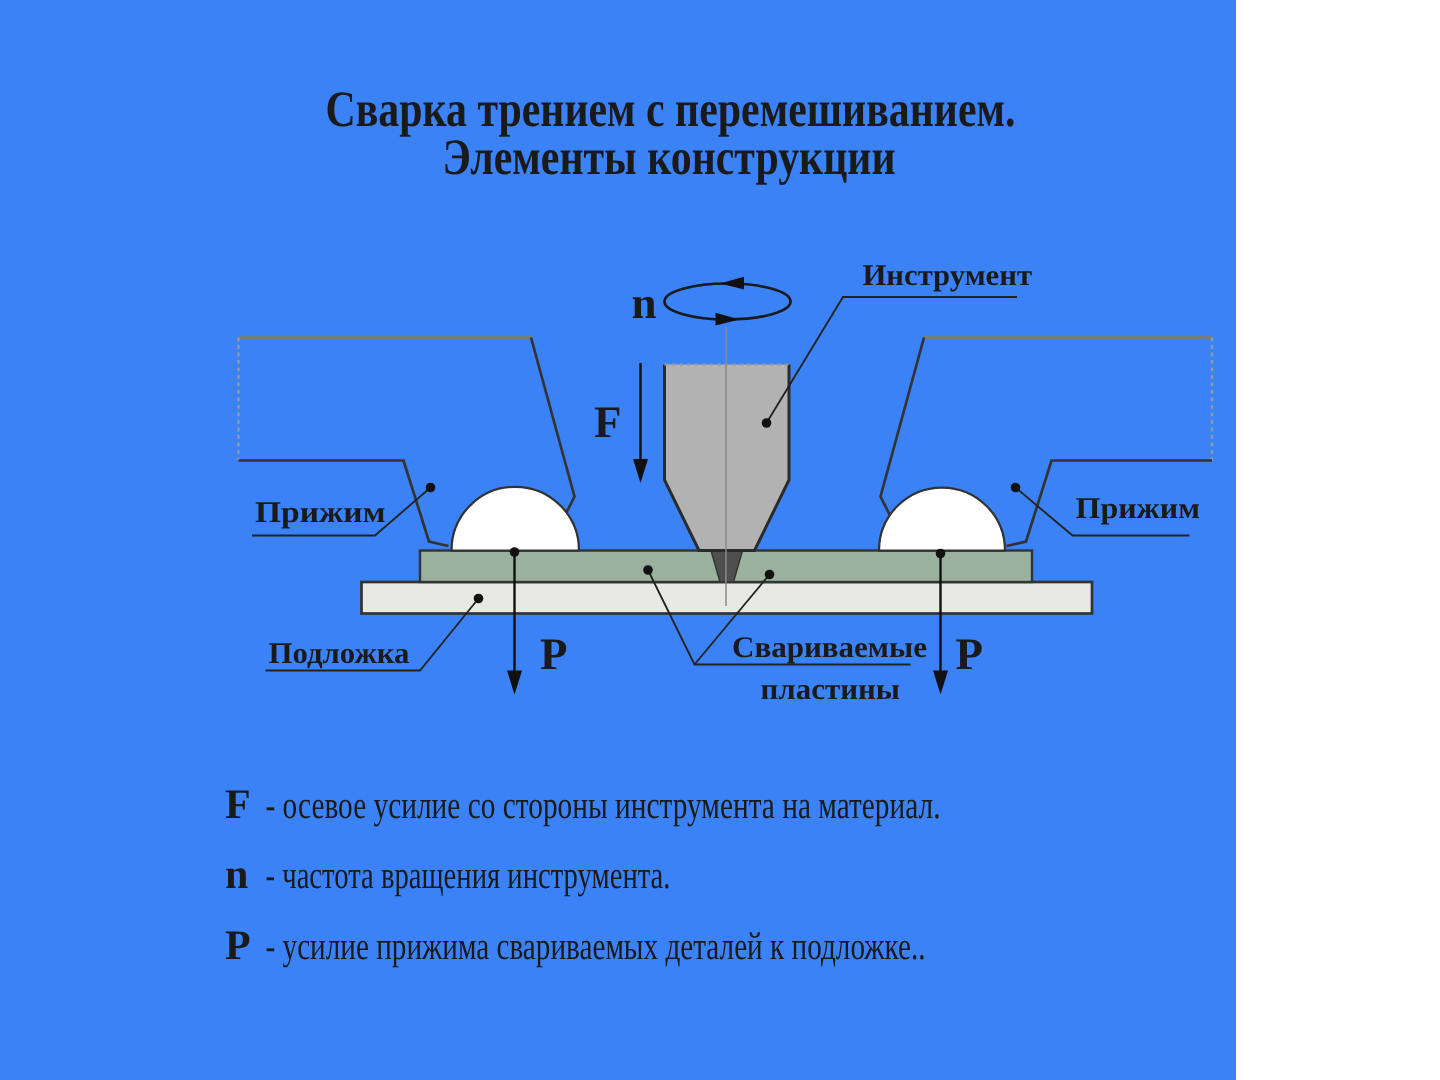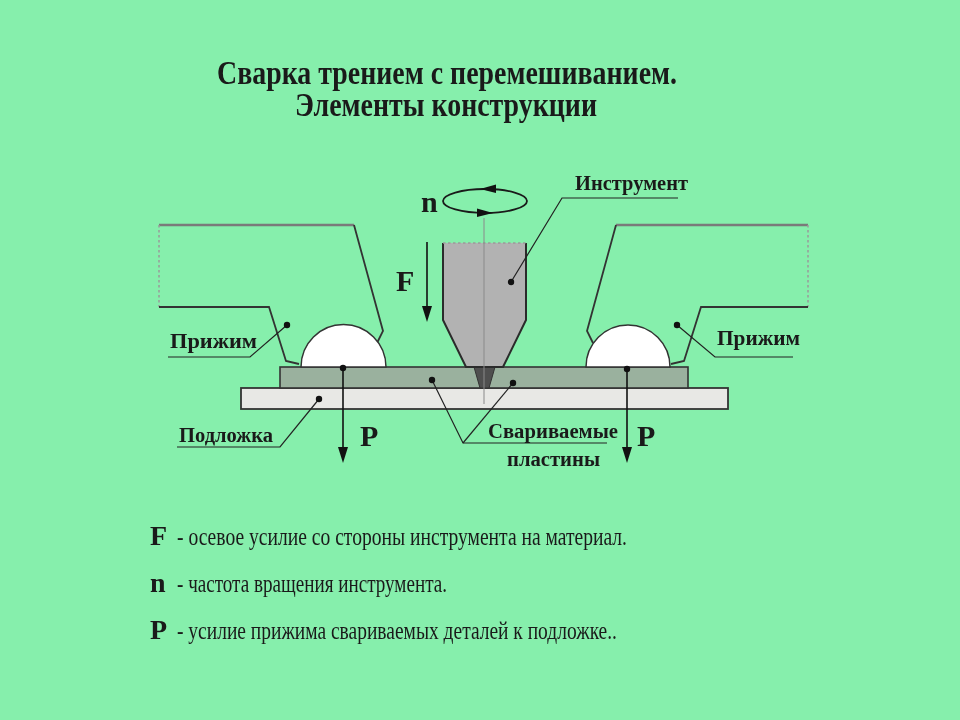--- a/index.html
+++ b/index.html
@@ -1,20 +1,20 @@
 <!DOCTYPE html>
 <html><head>
 <meta charset="utf-8">
 <style>
   html, body { margin: 0; padding: 0; background: #ffffff; }
   .page {
     position: relative;
-    width: 960px;
+    width: 824px;
     height: 720px;
-    background: #86efac;
+    background: #3b82f6;
     overflow: hidden;
     font-family: "Liberation Serif", serif;
   }
   svg { display: block; }
   .title-text {
     font-family: "Liberation Serif", serif;
     font-weight: bold;
     font-size: 34px;
     fill: #1a1a1a;
   }

